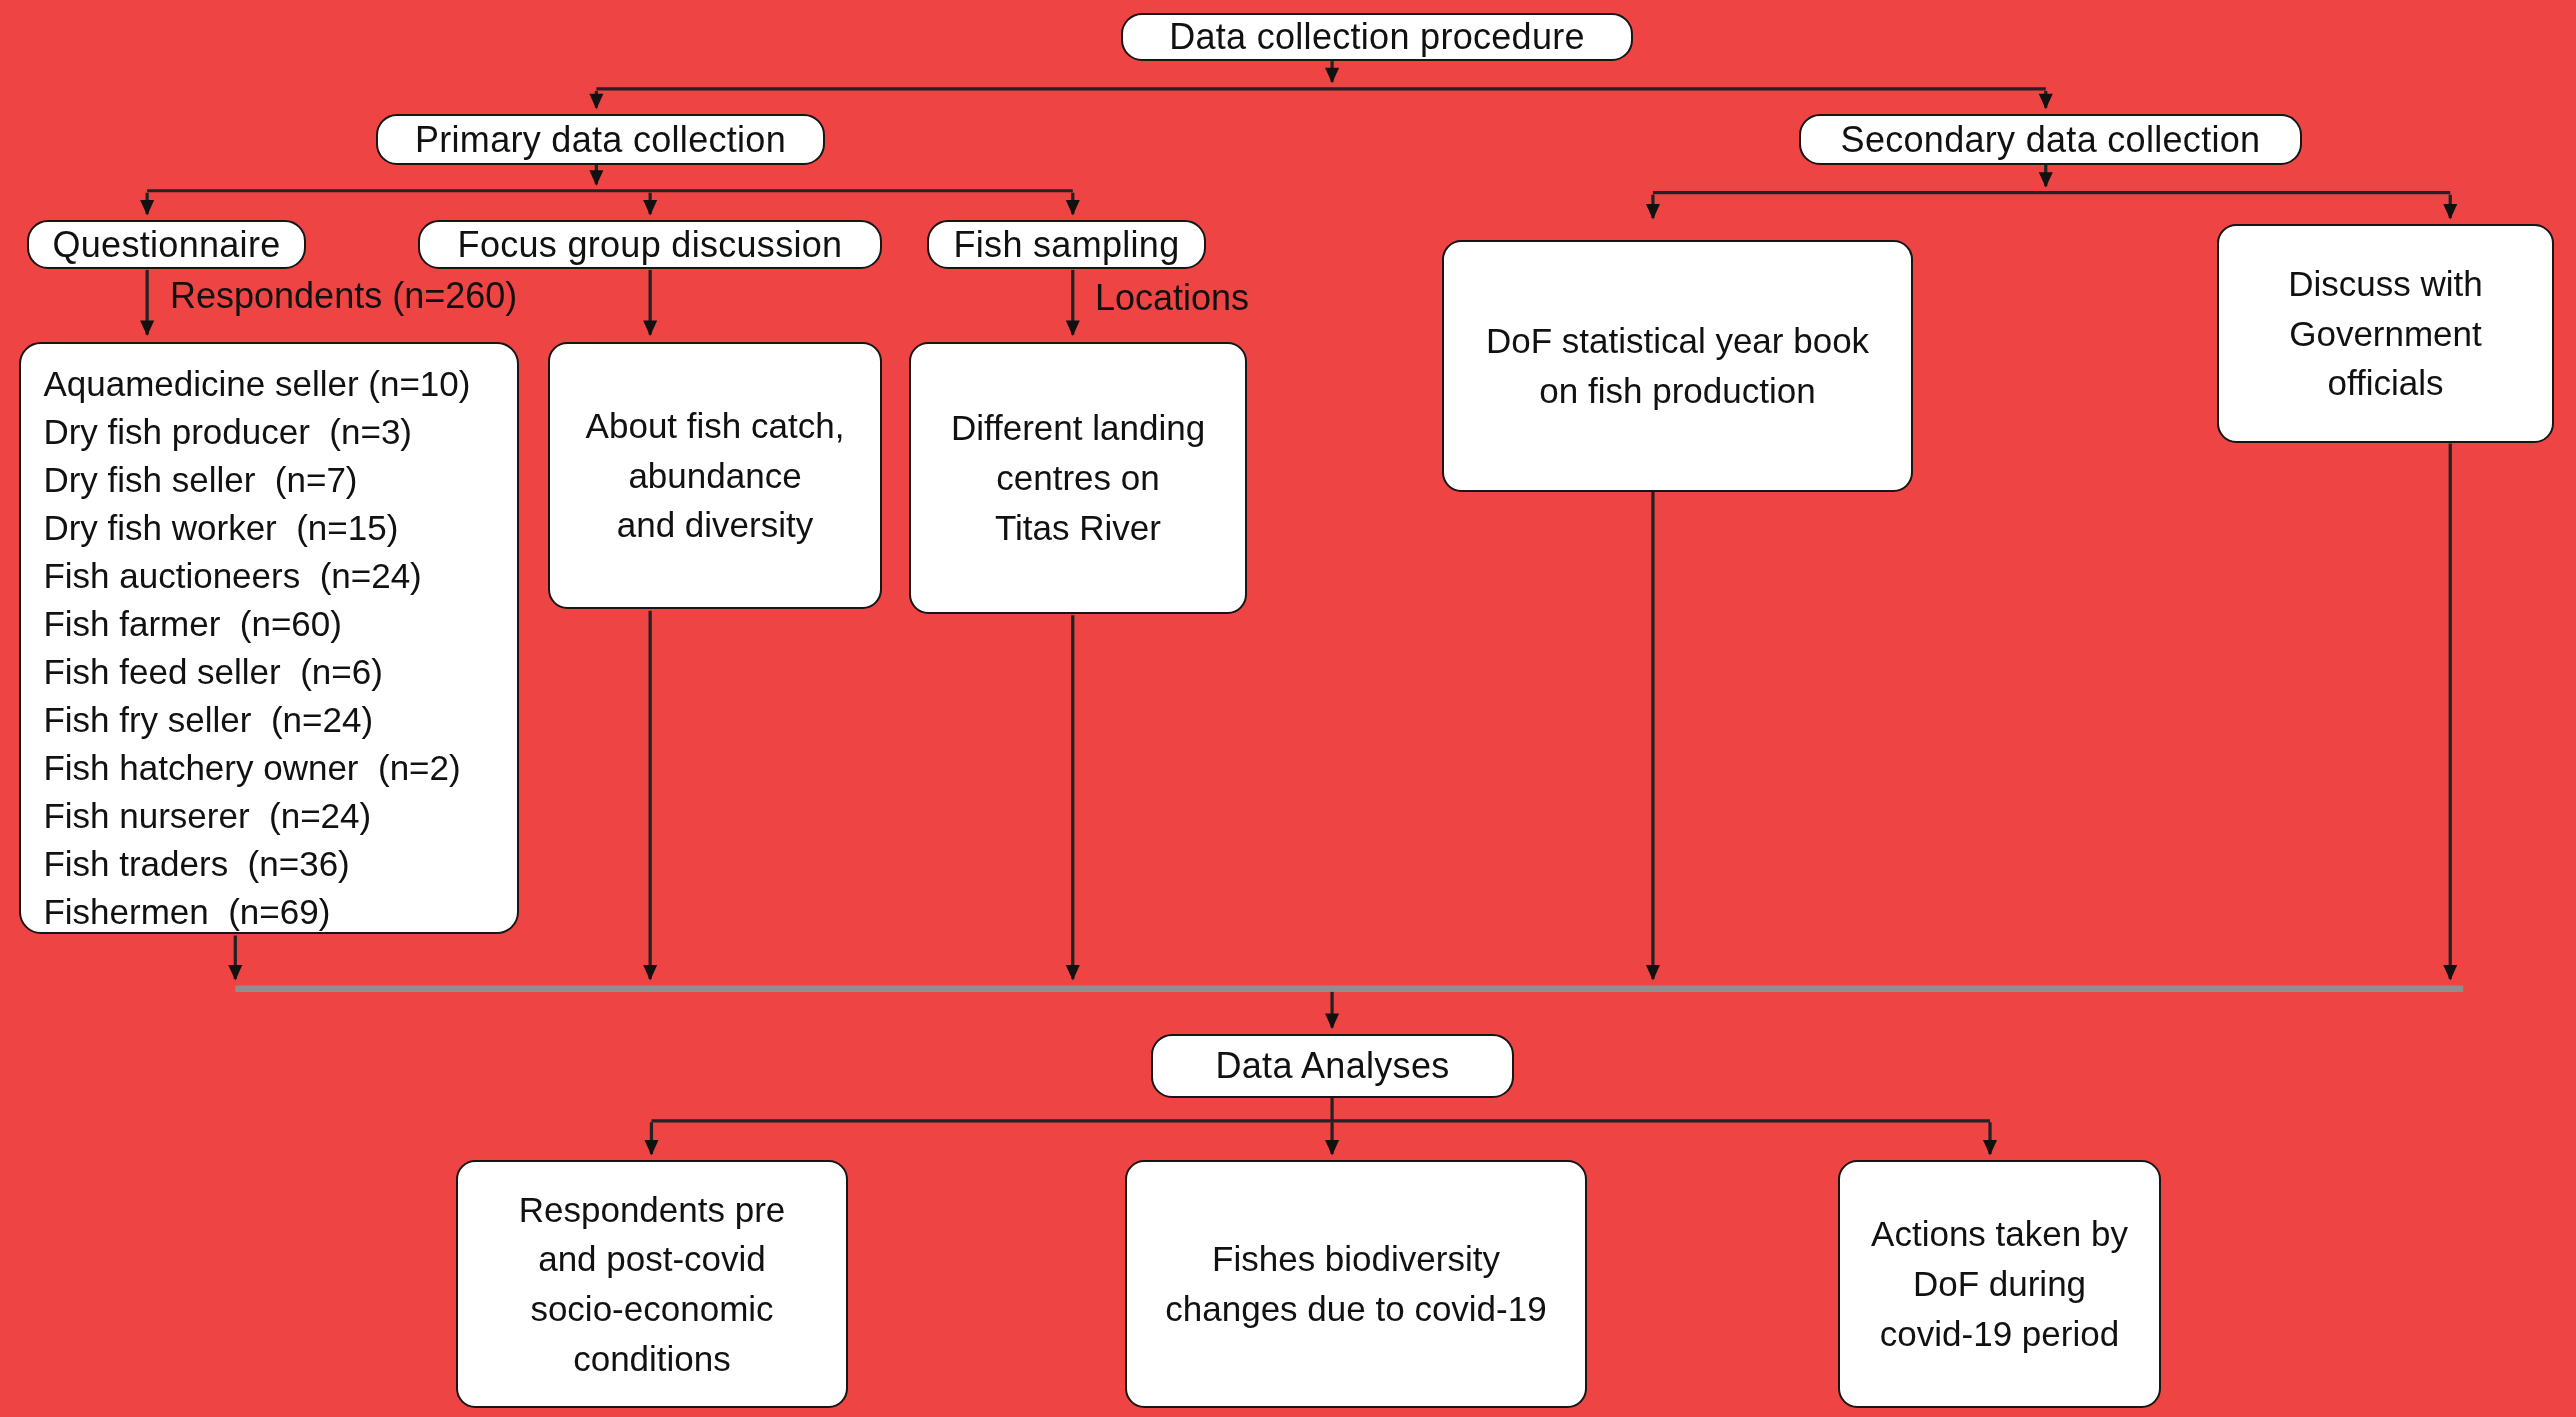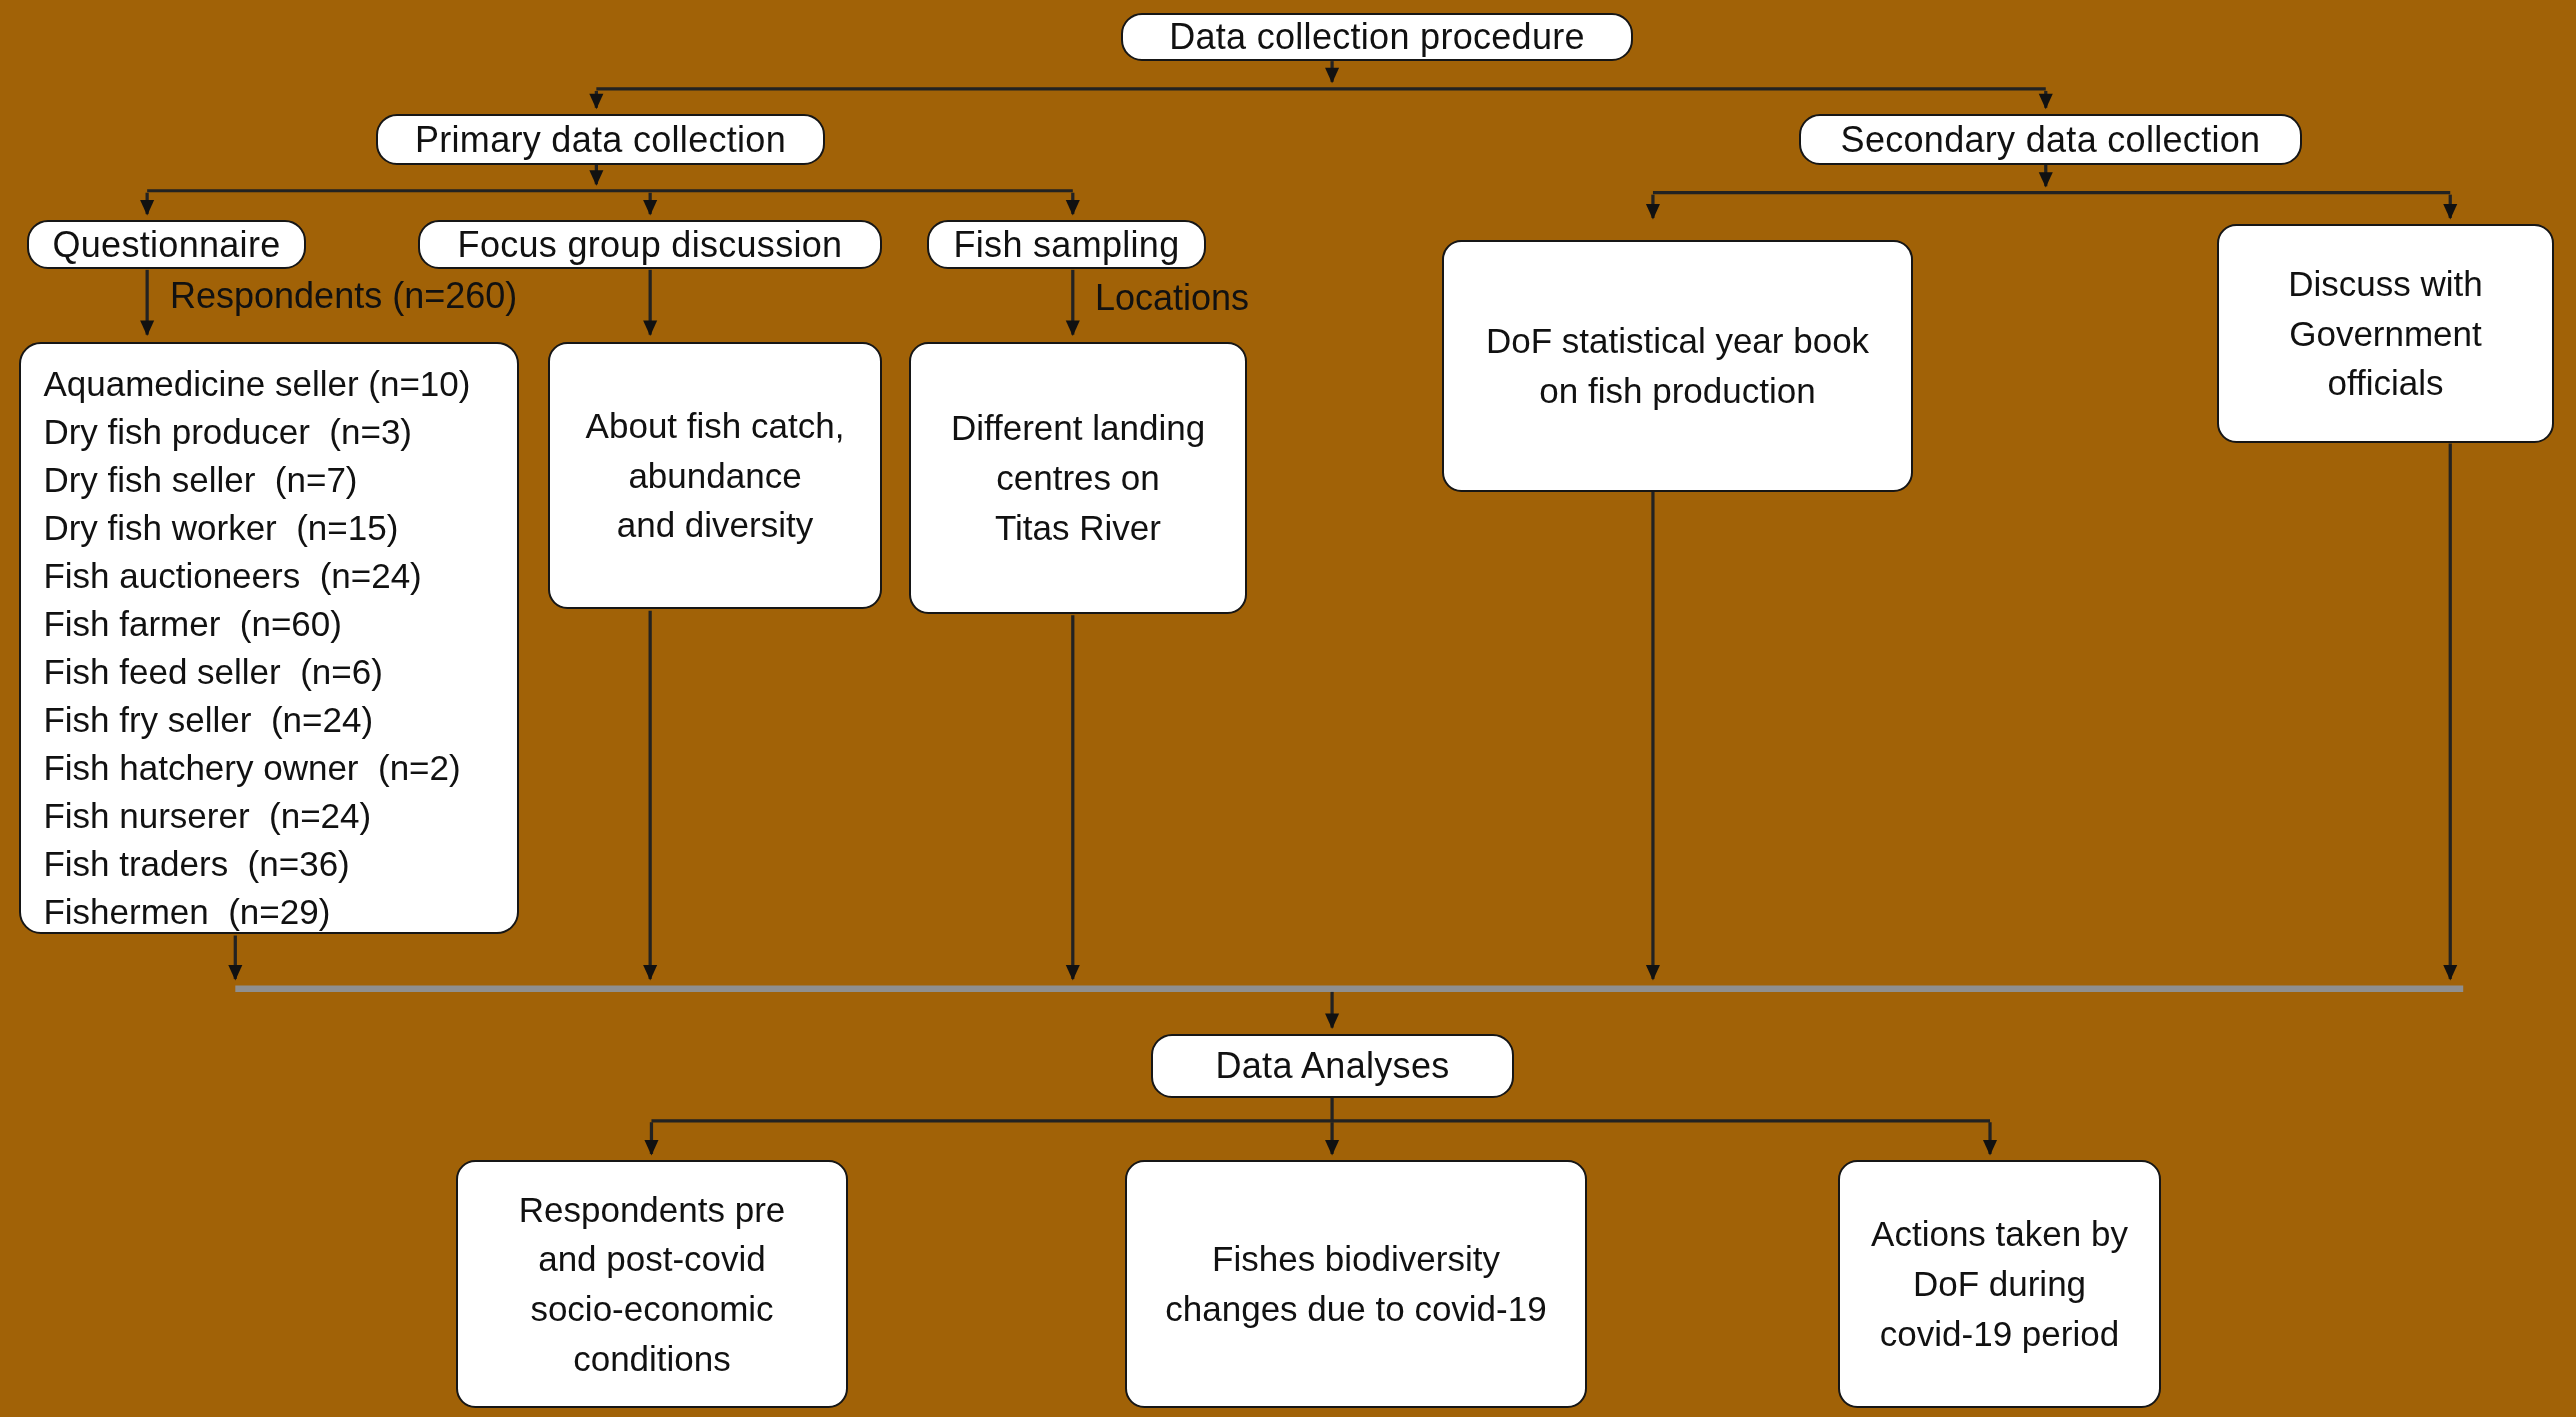--- a/index.html
+++ b/index.html
@@ -1,17 +1,17 @@
 <!DOCTYPE html>
 <html style="font-size:10.4px"><head>
 <meta charset="utf-8">
 <style>
   html,body { margin:0; padding:0; background:#ffffff; }
   .canvas {
-    position:relative; width:2576px; height:1418px; background:#a16207;
+    position:relative; width:2576px; height:1418px; background:#ef4444;
     font-family:"Liberation Sans", sans-serif; color:#111111; overflow:hidden;
   }
   svg.connectors { position:absolute; left:0; top:0; width:2576px; height:1418px; }
   .pill {
     position:absolute; box-sizing:border-box; background:#ffffff;
     border:2.6px solid #161616; border-radius:21px;
     display:flex; align-items:center; justify-content:center;
     font-size:36px; white-space:nowrap; letter-spacing:0.3px;
   }
   .box {
@@ -97,21 +97,21 @@
       <div class="list-item">Dry fish producer  (n=3)</div>
       <div class="list-item">Dry fish seller  (n=7)</div>
       <div class="list-item">Dry fish worker  (n=15)</div>
       <div class="list-item">Fish auctioneers  (n=24)</div>
       <div class="list-item">Fish farmer  (n=60)</div>
       <div class="list-item">Fish feed seller  (n=6)</div>
       <div class="list-item">Fish fry seller  (n=24)</div>
       <div class="list-item">Fish hatchery owner  (n=2)</div>
       <div class="list-item">Fish nurserer  (n=24)</div>
       <div class="list-item">Fish traders  (n=36)</div>
-      <div class="list-item">Fishermen  (n=29)</div>
+      <div class="list-item">Fishermen  (n=69)</div>
     </div>
 
   <div class="box" style="left:548px; top:342px; width:334px; height:267px;">About fish catch,
 abundance
 and diversity</div>
   <div class="box" style="left:909px; top:342px; width:338px; height:272px;">Different landing
 centres on
 Titas River</div>
   <div class="box" style="left:1442px; top:240px; width:471px; height:252px;">DoF statistical year book
 on fish production</div>

